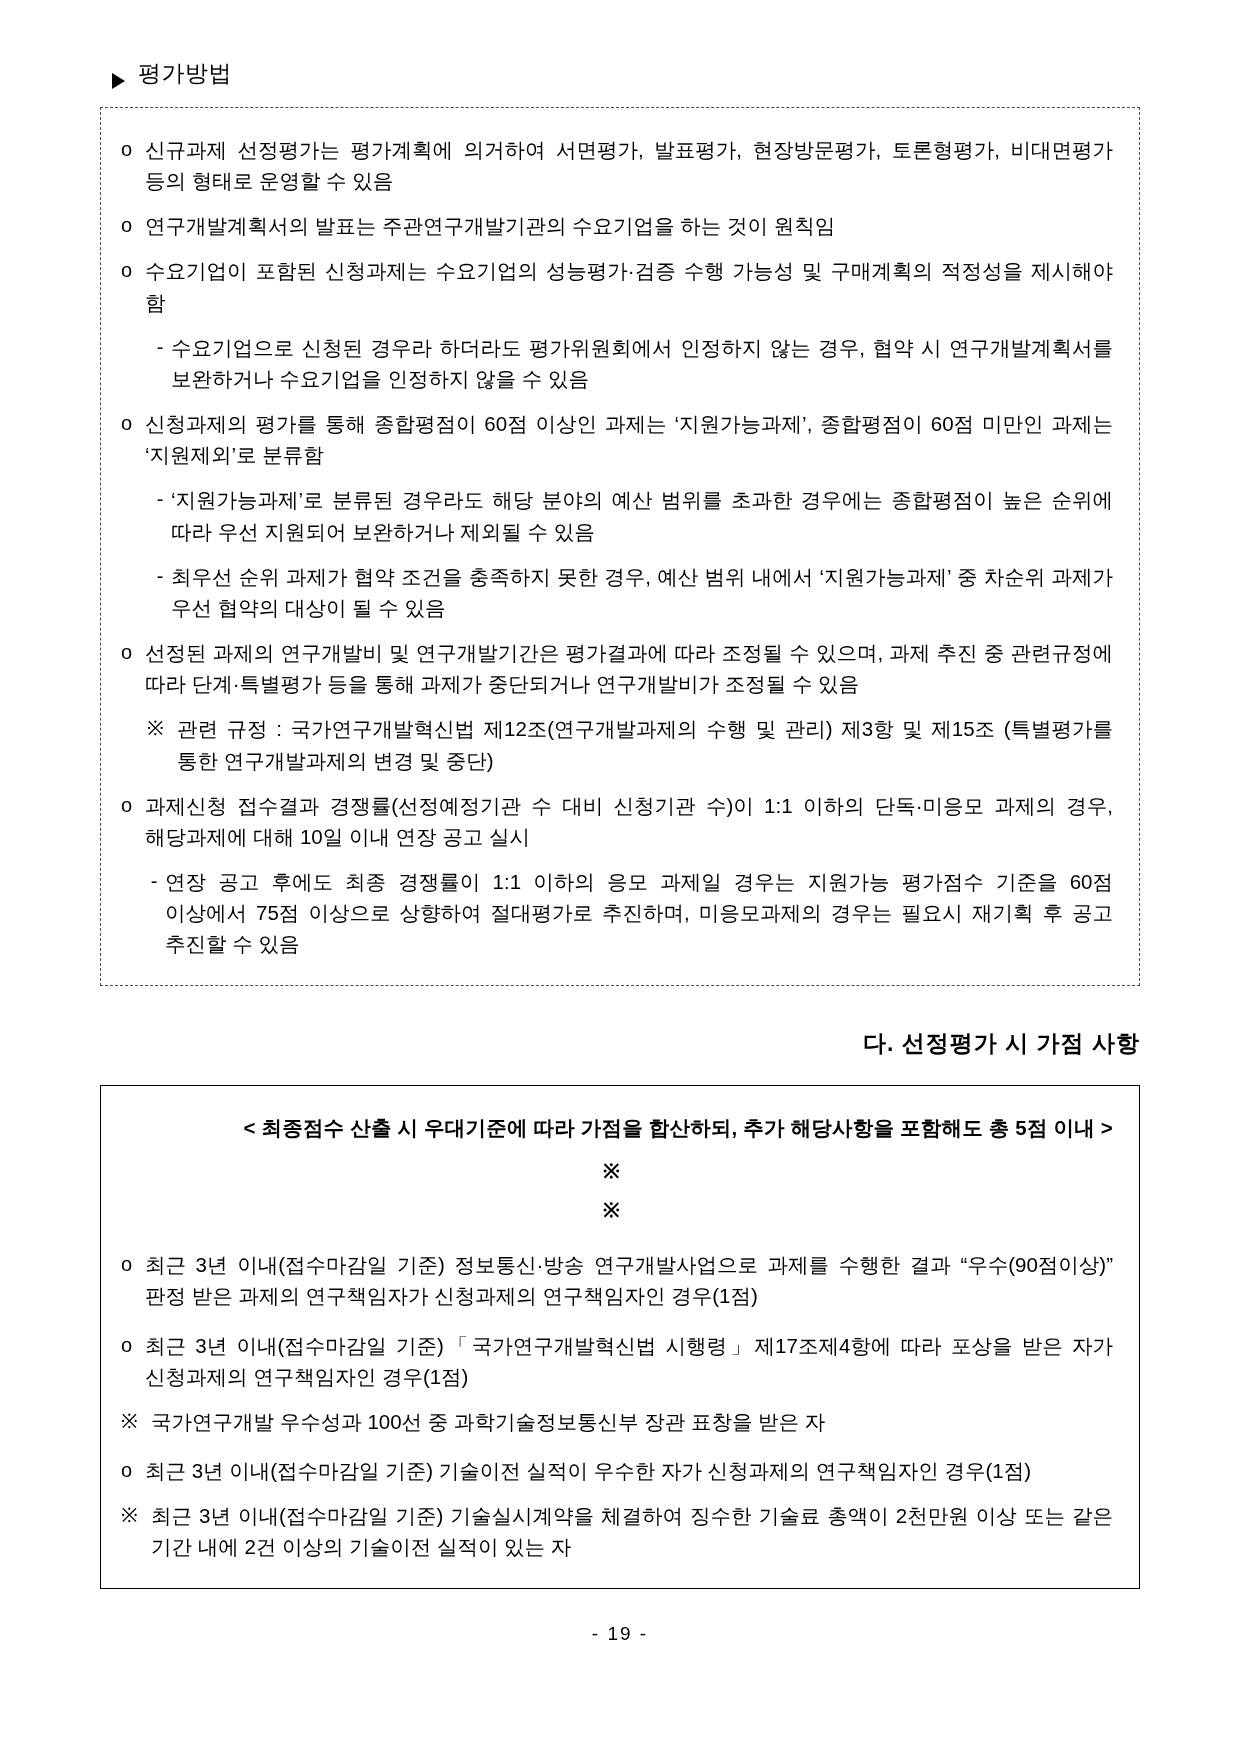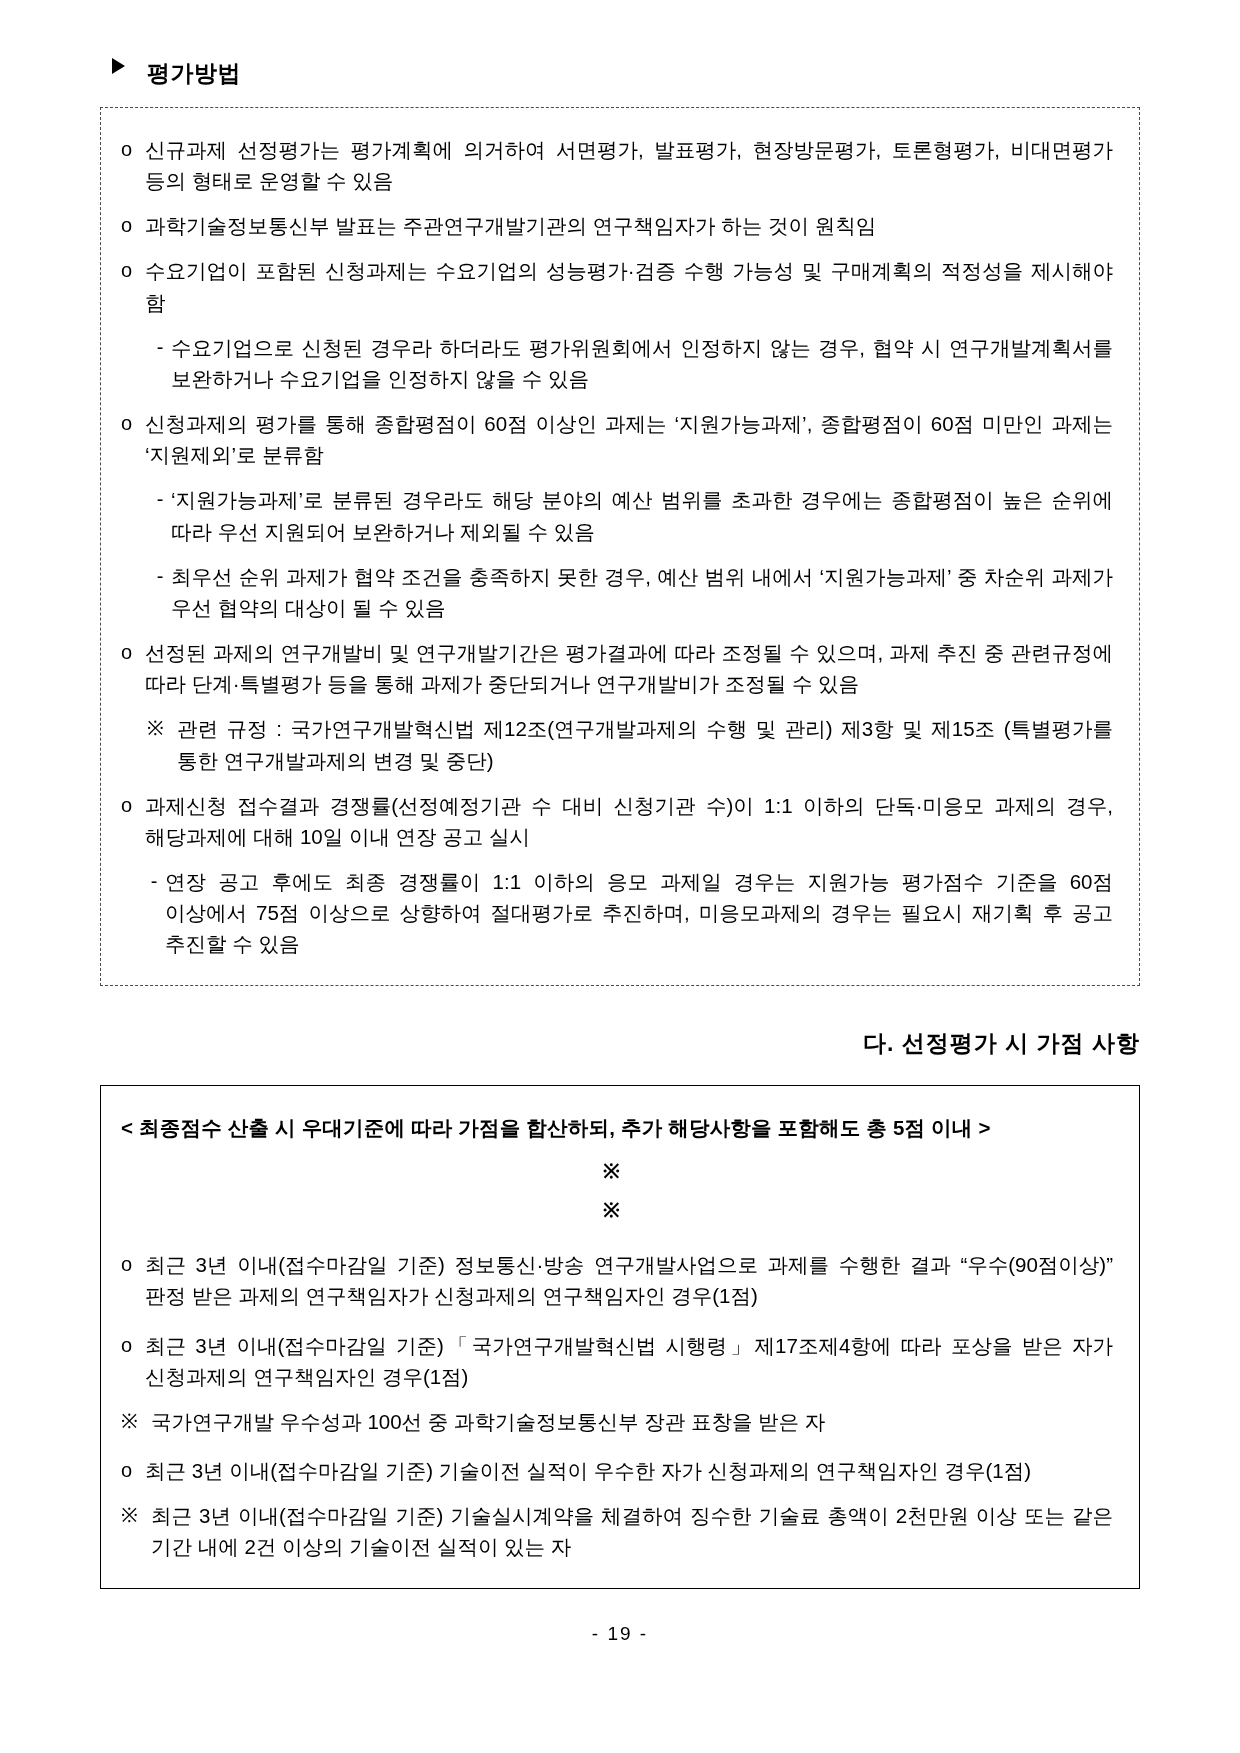--- a/index.html
+++ b/index.html
@@ -18,24 +18,24 @@
     position: relative;
     width: 1240px;
     min-height: 1753px;
     box-sizing: border-box;
     padding: 58px 100px 0 100px;
   }
 
   
   .section-head {
     display: flex;
-    align-items: flex-start;
-    gap: 20px;
+    align-items: flex-end;
+    gap: 11px;
     font-size: 23px;
-    font-weight: bold;
+    font-weight: normal;
     letter-spacing: 0.5px;
     margin: 0 0 18px 12px;
   }
   .tri-icon {
     display: inline-block;
     width: 0;
     height: 0;
     border-left: 13px solid #000;
     border-top: 8px solid transparent;
     border-bottom: 8px solid transparent;
@@ -85,21 +85,21 @@
   }
   .lv2 { margin-left: 28px; }
   .lv2-wide { margin-left: 22px; }
   .note-line { margin-left: 26px; }
   .gap-top { margin-top: 18px; }
 
   
   .box-title {
     font-size: 20.5px;
     font-weight: bold;
-    text-align: left;
+    text-align: right;
     margin: 2px 0 14px 0;
     letter-spacing: 0.2px;
   }
   .ul-line {
     display: flex;
     align-items: flex-start;
     font-size: 20.5px;
     font-weight: bold;
     line-height: 1.5;
     margin-bottom: 8px;
@@ -131,21 +131,21 @@
 
   <div class="box">
 
     <div class="item">
       <span class="marker">o</span>
       <span class="txt">신규과제 선정평가는 평가계획에 의거하여 서면평가, 발표평가, 현장방문평가, 토론형평가, 비대면평가 등의 형태로 운영할 수 있음</span>
     </div>
 
     <div class="item">
       <span class="marker">o</span>
-      <span class="txt">과학기술정보통신부 발표는 주관연구개발기관의 연구책임자가 하는 것이 원칙임</span>
+      <span class="txt">연구개발계획서의 발표는 주관연구개발기관의 수요기업을 하는 것이 원칙임</span>
     </div>
 
     <div class="item">
       <span class="marker">o</span>
       <span class="txt">수요기업이 포함된 신청과제는 수요기업의 성능평가·검증 수행 가능성 및 구매계획의 적정성을 제시해야 함</span>
     </div>
 
     <div class="item lv2">
       <span class="marker dash">-</span>
       <span class="txt">수요기업으로 신청된 경우라 하더라도 평가위원회에서 인정하지 않는 경우, 협약 시 연구개발계획서를 보완하거나 수요기업을 인정하지 않을 수 있음</span>

